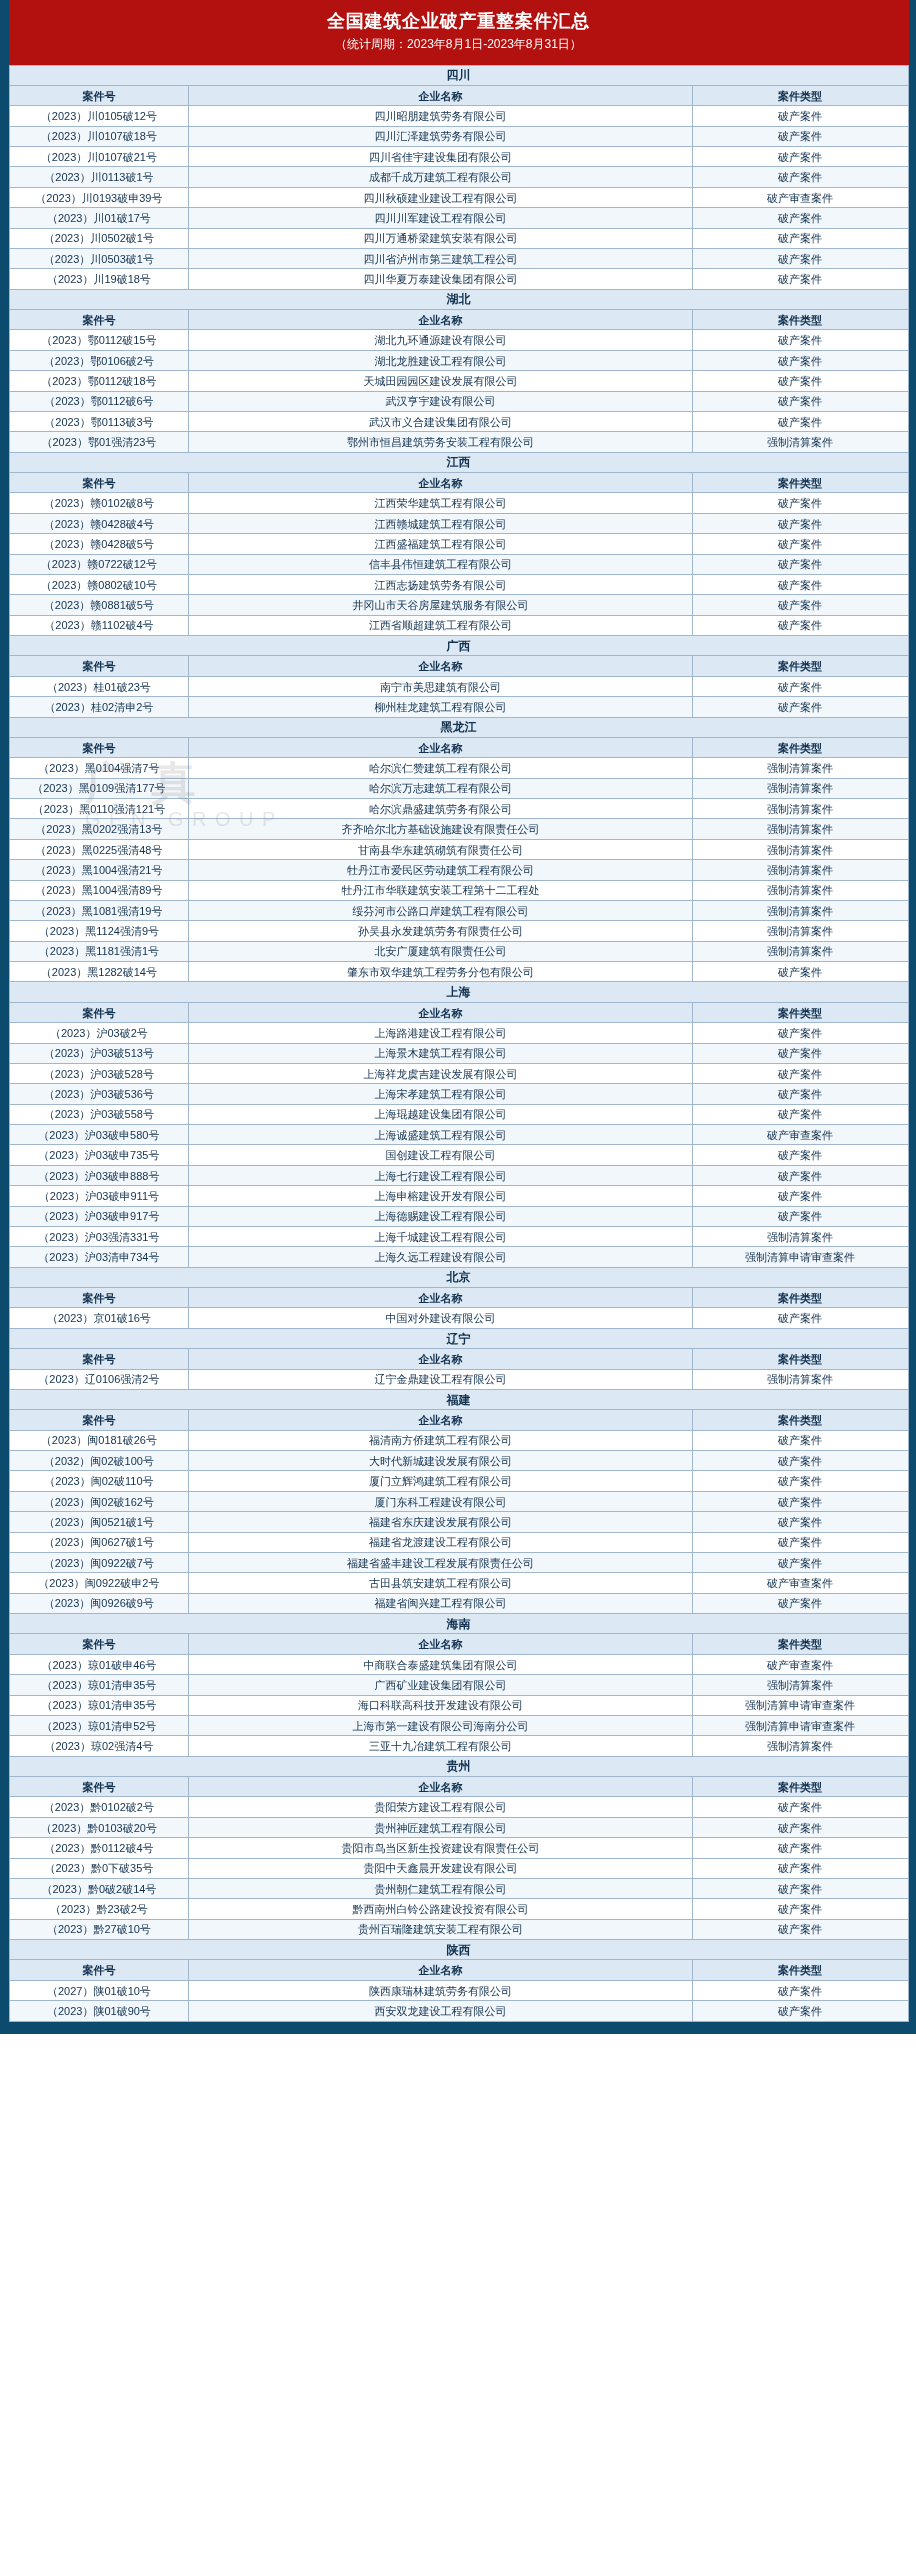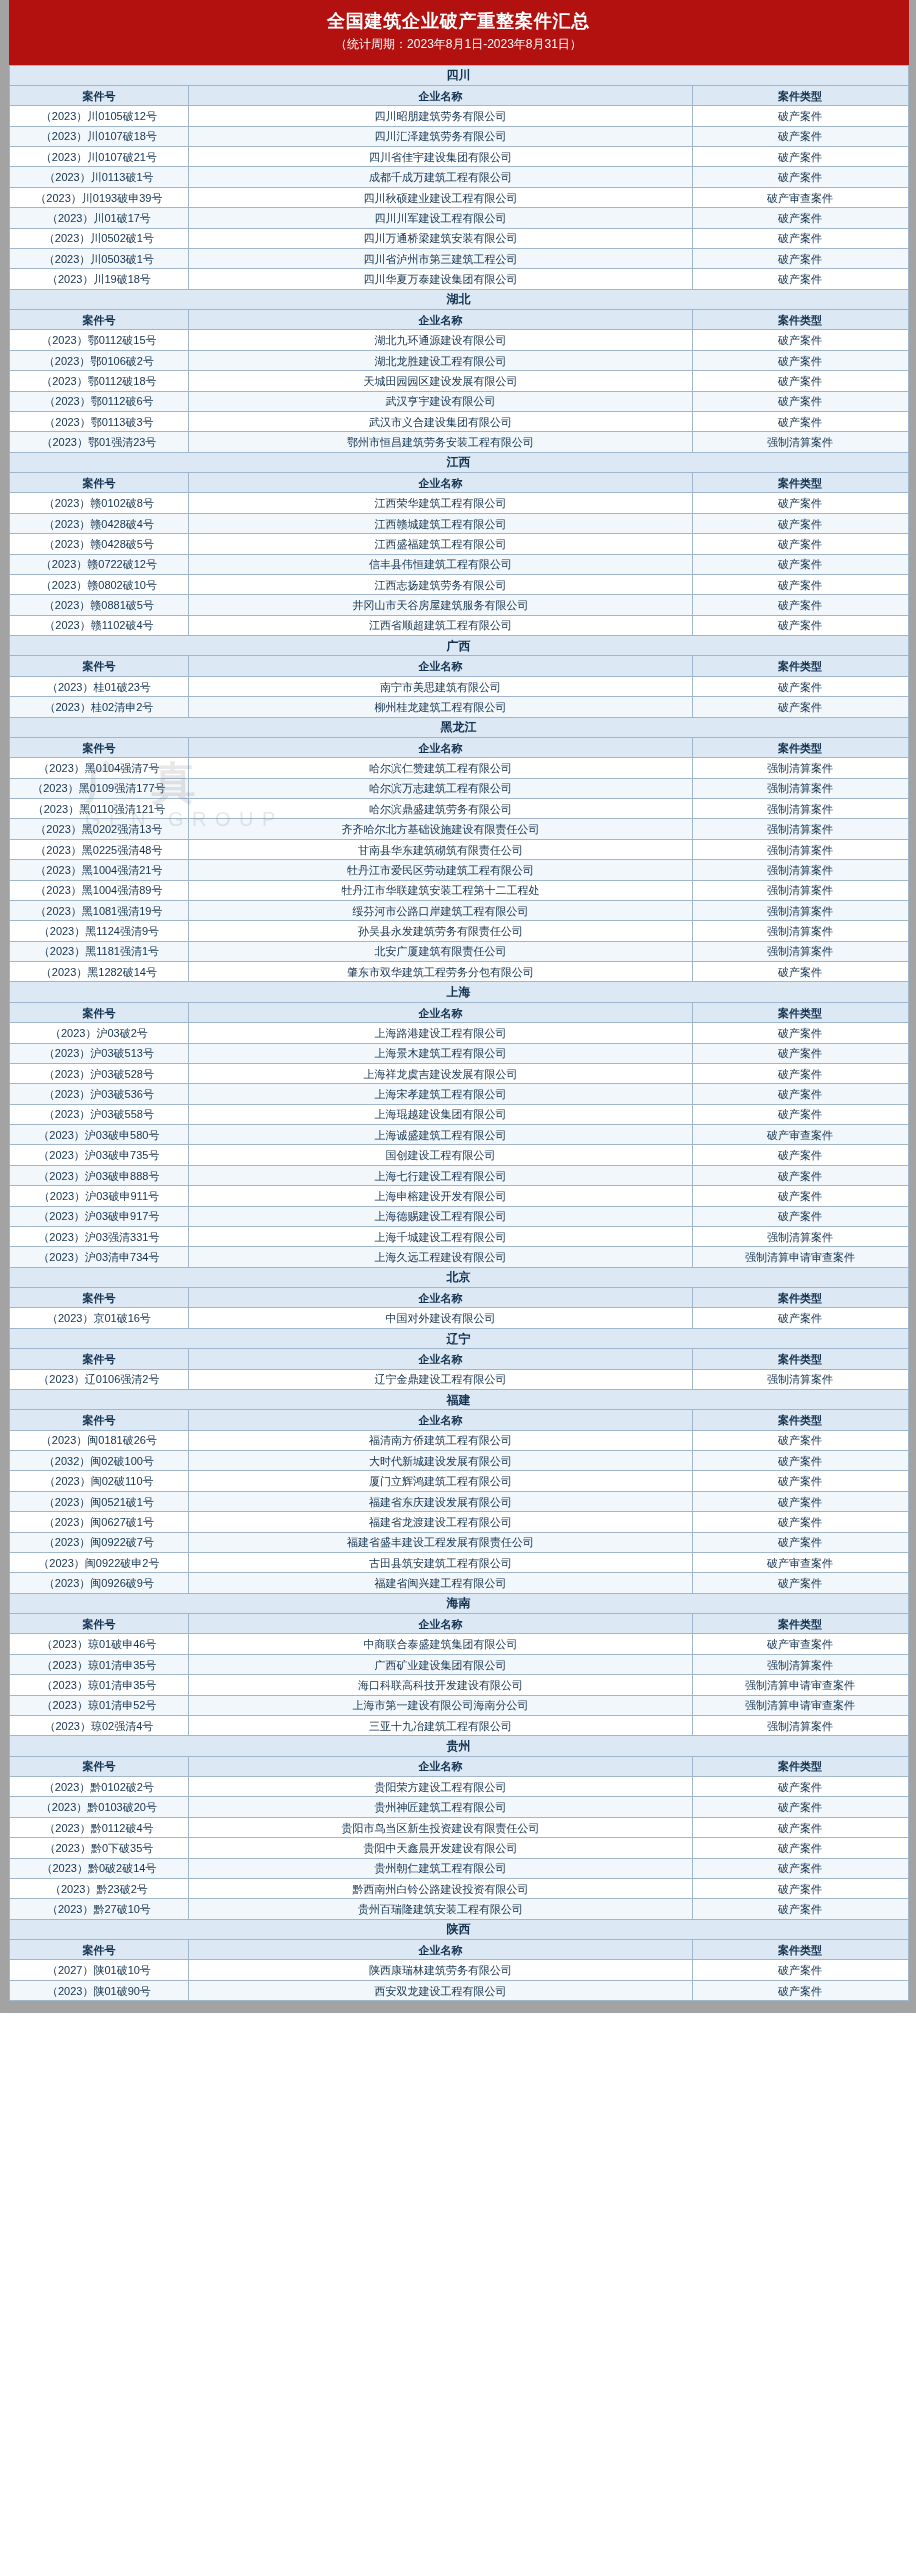--- a/index.html
+++ b/index.html
@@ -2,21 +2,21 @@
 <html style="font-size:13.6px"><head>
 <meta charset="utf-8">
 <style>
   html,body{margin:0;padding:0;}
   body{
     width:917px;
     background:#ffffff;
     font-family:"Liberation Sans","DejaVu Sans",sans-serif;
     -webkit-font-smoothing:antialiased;
   }
-  .page{width:917px;box-sizing:border-box;padding:0 8.5px 12px 8.5px;background:#a3a3a3;}
+  .page{width:917px;box-sizing:border-box;padding:0 8.5px 12px 8.5px;background:#0c4a6e;}
   .header{
     background:#b2110f;
     color:#ffffff;
     text-align:center;
     padding:8.5px 0 10.2px 0;
     margin:0 0 0 0;
   }
   .header .title{
     font-size:18px;
     font-weight:bold;
@@ -434,20 +434,25 @@
             <td>（2032）闽02破100号</td>
             <td>大时代新城建设发展有限公司</td>
             <td>破产案件</td>
           </tr>
           <tr class="data">
             <td>（2023）闽02破110号</td>
             <td>厦门立辉鸿建筑工程有限公司</td>
             <td>破产案件</td>
           </tr>
           <tr class="data alt">
+            <td>（2023）闽02破162号</td>
+            <td>厦门东科工程建设有限公司</td>
+            <td>破产案件</td>
+          </tr>
+          <tr class="data alt">
             <td>（2023）闽0521破1号</td>
             <td>福建省东庆建设发展有限公司</td>
             <td>破产案件</td>
           </tr>
           <tr class="data">
             <td>（2023）闽0627破1号</td>
             <td>福建省龙渡建设工程有限公司</td>
             <td>破产案件</td>
           </tr>
           <tr class="data alt">

